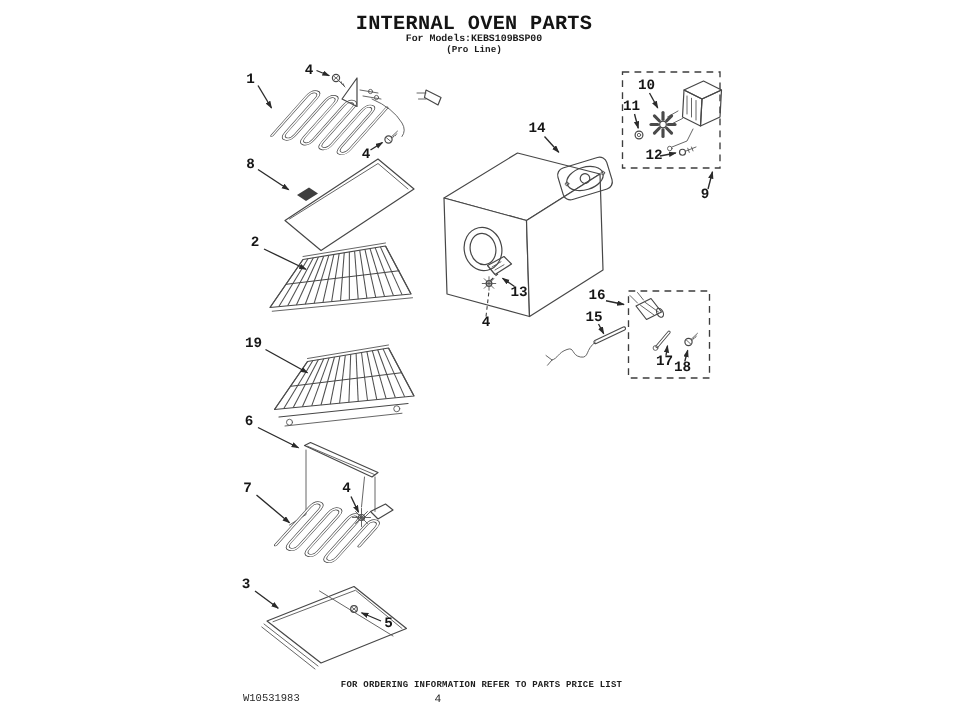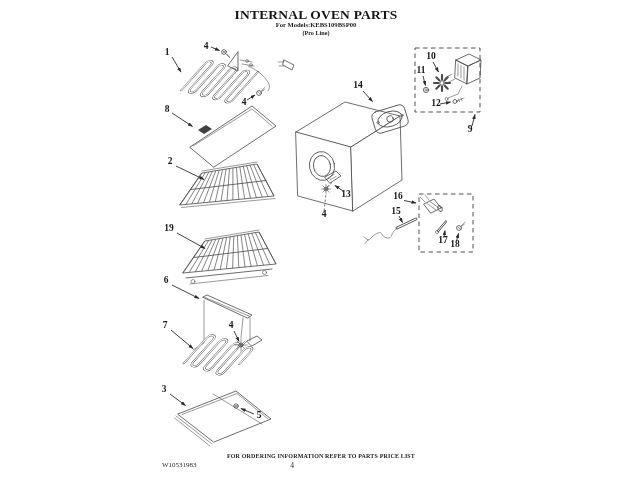--- a/index.html
+++ b/index.html
@@ -1,18 +1,18 @@
 <!DOCTYPE html>
 <html><head>
 <meta charset="utf-8">
 <style>
   html,body{margin:0;padding:0;background:#e8e8e8;}
   .page{
     width:640px;height:480px;background:#ffffff;position:relative;margin:0 auto;
-    font-family:Liberation Serif, serif;overflow:hidden;
+    font-family:Liberation Mono, monospace;overflow:hidden;
   }
   svg{display:block}
   .t-title{font-size:13.5px;font-weight:bold;fill:#141414;letter-spacing:.2px}
   .t-models{font-size:6.6px;font-weight:bold;fill:#1c1c1c}
   .t-series{font-size:6.2px;font-weight:bold;fill:#1c1c1c}
   .t-footnote{font-size:6px;font-weight:bold;fill:#1c1c1c;letter-spacing:.15px}
   .t-pagenum{font-size:7.5px;fill:#2a2a2a}
   .t-docnum{font-size:7px;fill:#2a2a2a}
   .co{font-size:9.5px;font-weight:bold;fill:#161616}
   .ln{fill:none;stroke:#474747;stroke-width:.8;stroke-linecap:round;stroke-linejoin:round}

